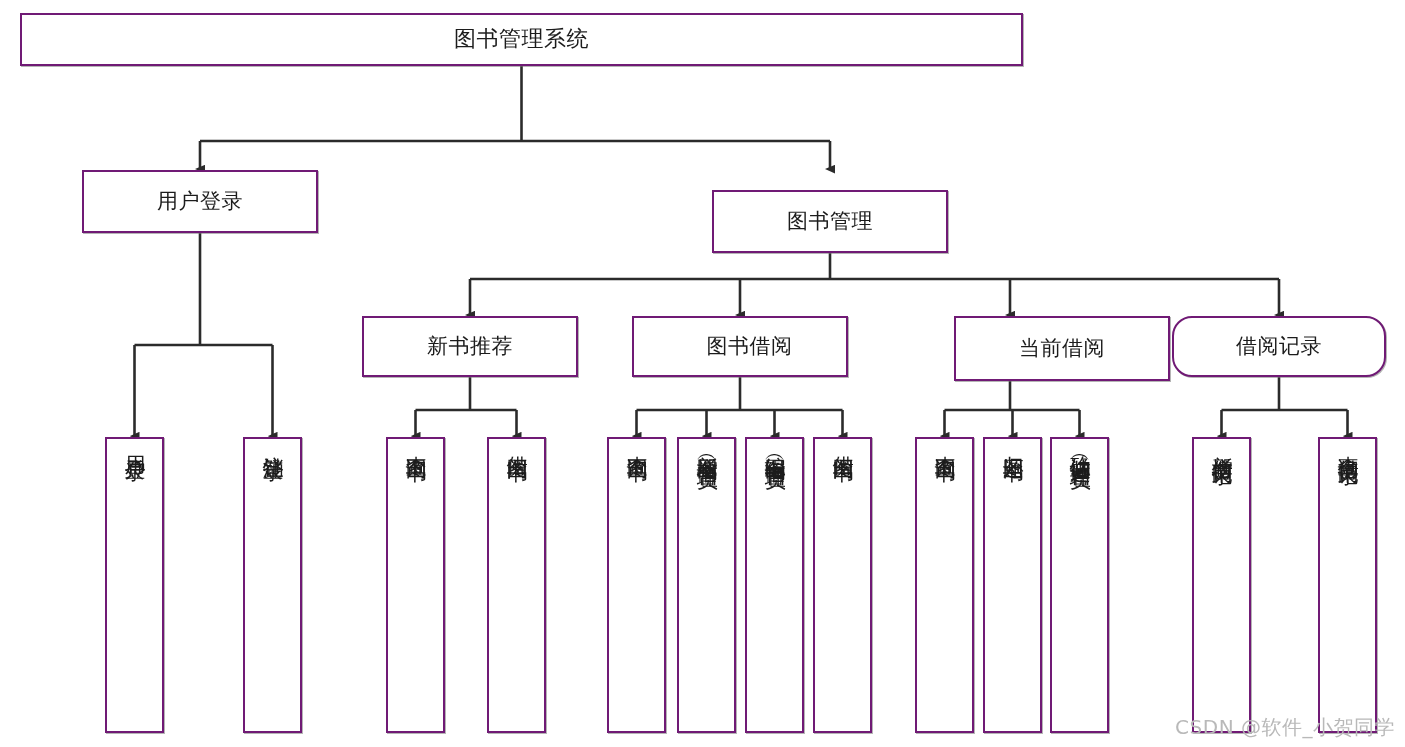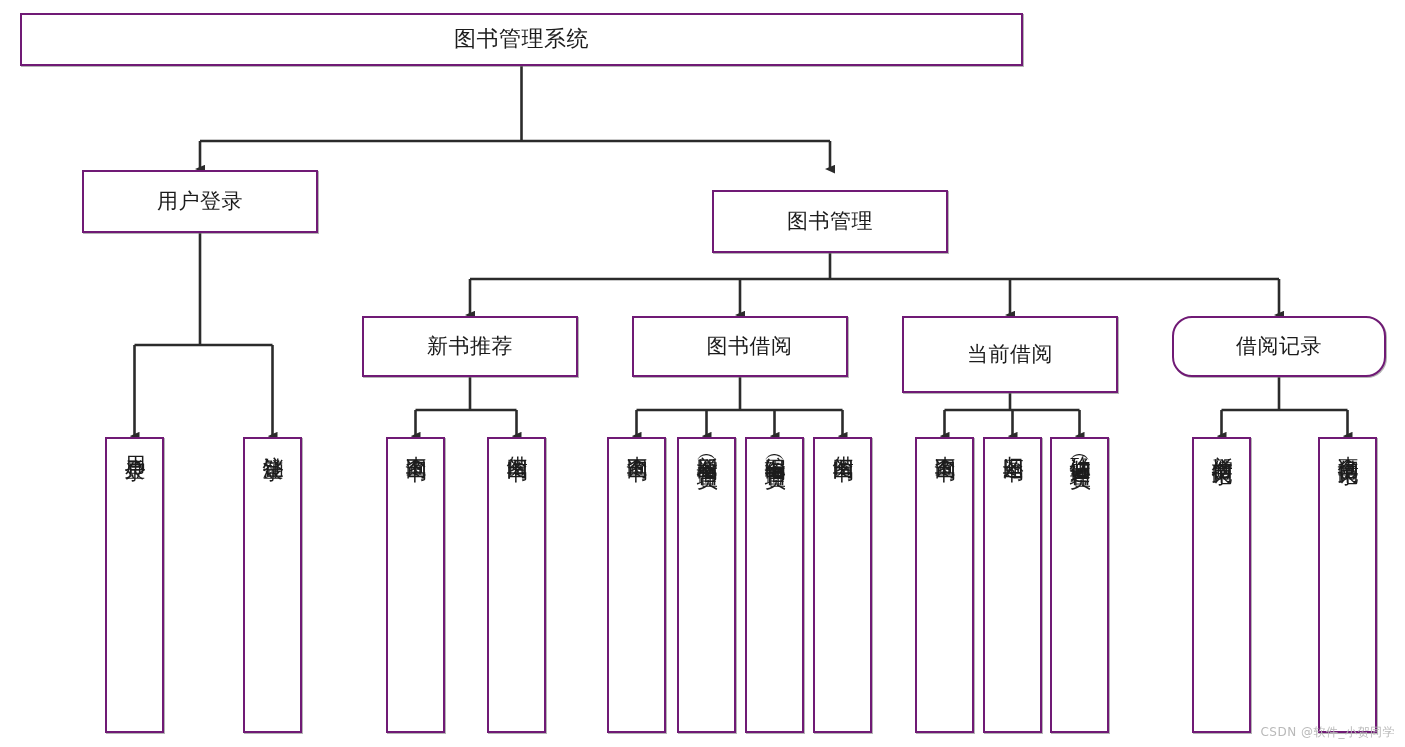--- a/index.html
+++ b/index.html
@@ -54,21 +54,21 @@
     font-size: 21px;
     line-height: 1.30;
     letter-spacing: 2px;
     white-space: nowrap;
     margin: 0 auto;
   }
   #watermark {
     position: absolute;
     right: 10px;
     bottom: 6px;
-    font-size: 12px;
+    font-size: 20px;
     color: #b9b9b9;
     letter-spacing: 0.5px;
     white-space: nowrap;
     user-select: none;
   }
 </style>
 </head>
 <body>
 
 <div id="canvas">
@@ -126,21 +126,21 @@
   <div class="node" style="left: 712px; top: 170px; width: 236px; height: 63px; margin-top: 20px;">
     <span class="lbl">图书管理</span>
   </div>
 
   <div class="node" style="left: 362px; top: 316px; width: 216px; height: 61px;">
     <span class="lbl">新书推荐</span>
   </div>
   <div class="node" style="left: 632px; top: 316px; width: 216px; height: 61px; padding-left: 19px;">
     <span class="lbl">图书借阅</span>
   </div>
-  <div class="node" style="left: 902px; top: 316px; width: 216px; height: 77px;">
+  <div class="node" style="left: 954px; top: 316px; width: 216px; height: 65px;">
     <span class="lbl">当前借阅</span>
   </div>
   <div class="node" style="left: 1172px; top: 316px; width: 214px; height: 61px; border-radius: 20px;">
     <span class="lbl">借阅记录</span>
   </div>
 
   <div class="node vert" style="left: 105px; top: 437px; width: 59px; height: 296px;">
     <span class="lbl">用户登录</span>
   </div>
   <div class="node vert" style="left: 243px; top: 437px; width: 59px; height: 296px;">

